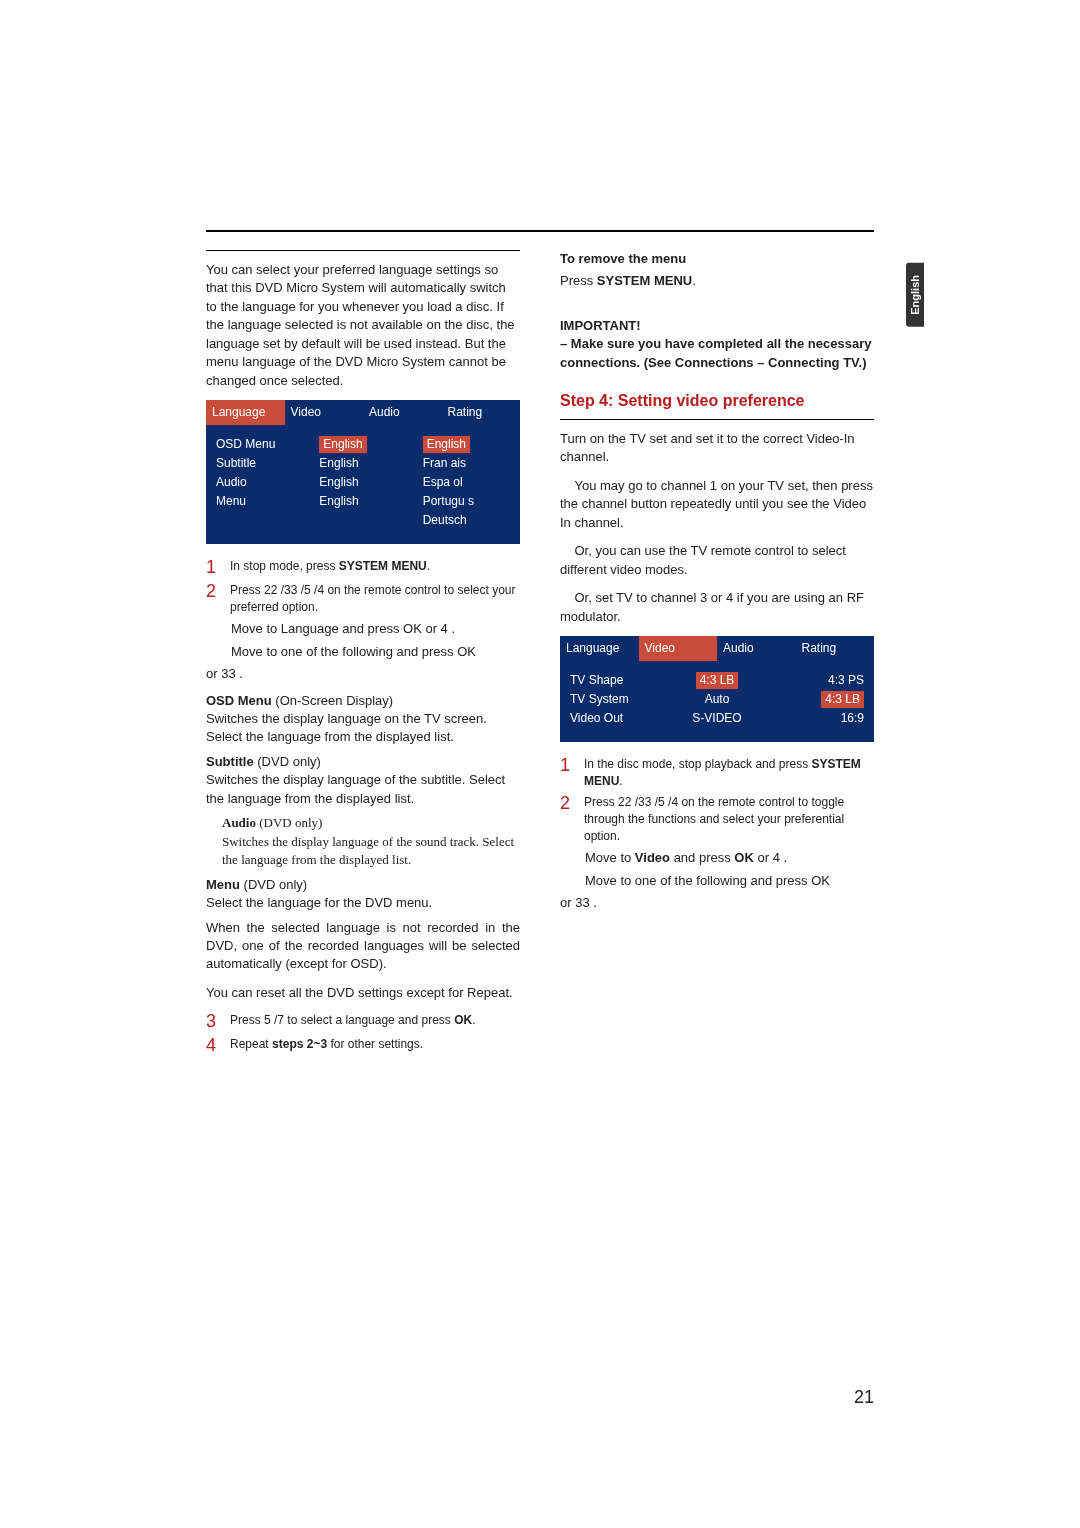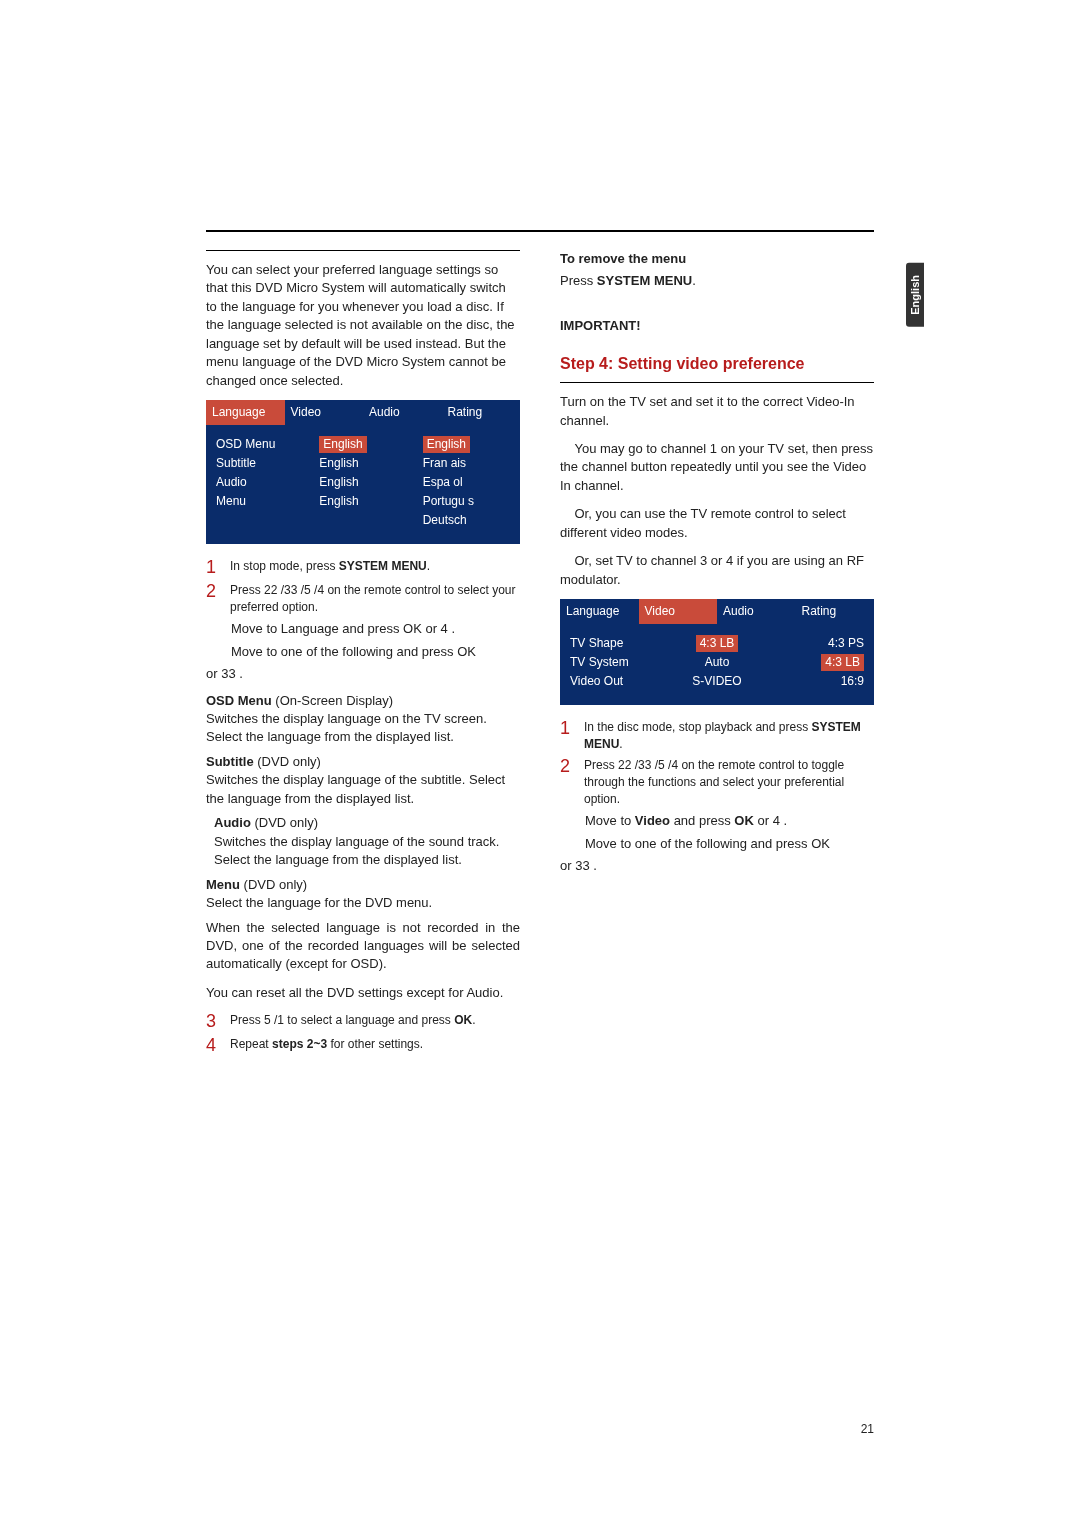--- a/index.html
+++ b/index.html
@@ -73,21 +73,21 @@
   .num-list { list-style: none; }
   .num-item { display: flex; align-items: flex-start; margin-bottom: 4px; gap: 10px; }
   .num { color: #b71c1c; font-size: 18px; font-weight: normal; min-width: 14px; line-height: 1.1; }
   .num-body { flex: 1; font-size: 12px; line-height: 1.42; }
   .indent { margin-left: 22px; margin-bottom: 4px; }
   .defs { margin-left: 22px; margin-bottom: 4px; }
   .bullet-block { margin-left: 0px; margin-bottom:8px; font-size:13px; }
   .bullet-block .lead { margin-left: 3px; }
   .justify { text-align: justify; }
   b { font-weight: bold; }
-  .page-num { position: absolute; right: 206px; bottom: 92px; font-size: 12px; }
+  .page-num { position: absolute; right: 206px; bottom: 120px; font-size: 18px; }
   .caps-k { font-family: Arial, sans-serif; }
 </style>
 </head>
 <body>
 
 <div class="page">
   <div class="top-rule"></div>
   <div class="language-tab">English</div>
 
   <div class="columns">
@@ -144,50 +144,51 @@
       </div>
 
       <div class="defs" style="margin-left:0;">
         <div><b>OSD Menu</b><span> (On-Screen Display)</span></div>
         <div>Switches the display language on the TV screen. Select the language from the displayed list.</div>
       </div>
       <div class="defs" style="margin-left:0; margin-top:6px;">
         <div><b>Subtitle</b><span> (DVD only)</span></div>
         <div>Switches the display language of the subtitle. Select the language from the displayed list.</div>
       </div>
-      <div class="defs" style="margin-left:8px; margin-top:6px;">
+      <div class="defs" style="margin-left:16px; margin-top:6px;font-family:Liberation Serif, serif;">
         <div><b>Audio</b><span> (DVD only)</span></div>
         <div>Switches the display language of the sound track. Select the language from the displayed list.</div>
       </div>
       <div class="defs" style="margin-left:0; margin-top:6px;">
         <div><b>Menu</b><span> (DVD only)</span></div>
         <div>Select the language for the DVD menu.</div>
       </div>
 
       <div class="para justify" style="margin-top:6px;"> When the selected language is not recorded in the DVD, one of the recorded languages will be selected automatically (except for OSD).</div>
-      <div class="para justify">You can reset all the DVD settings except for Audio.</div>
+      <div class="para justify">You can reset all the DVD settings except for Repeat.</div>
 
       <ol class="num-list">
         <li class="num-item">
           <span class="num">3</span>
-          <div class="num-body"><span>Press 5 /1  to select a language and press </span><b>OK</b>.</div>
+          <div class="num-body"><span>Press 5 /7  to select a language and press </span><b>OK</b>.</div>
         </li>
         <li class="num-item">
           <span class="num">4</span>
           <div class="num-body"><span>Repeat </span><b>steps 2~3</b><span> for other settings.</span></div>
         </li>
       </ol>
     </div>
 
     <div class="col">
       <div><b>To remove the menu</b></div>
       <div class="para" style="margin-top:4px;"><span>Press </span><b>SYSTEM MENU</b>.</div>
 
       <div style="margin-top:26px;">
         <div><b>IMPORTANT!</b></div>
+        <div><b>–  Make sure you have completed all the necessary connections. (See Connections – Connecting TV.)</b></div>
       </div>
 
       <div class="step-title" style="margin-top:18px;">Step 4:   Setting video preference</div>
       <div class="step-rule"></div>
 
       <div class="para">Turn on the TV set and set it to the correct Video-In channel.</div>
       <div class="para">&nbsp;&nbsp;&nbsp;&nbsp;<span>You may go to channel 1 on your TV set, then press the channel button repeatedly until you see the Video In channel.</span></div>
       <div class="para">&nbsp;&nbsp;&nbsp;&nbsp;<span>Or, you can use the TV remote control to select different video modes.</span></div>
       <div class="para">&nbsp;&nbsp;&nbsp;&nbsp;<span>Or, set TV to channel 3 or 4 if you are using an RF modulator.</span></div>
 

